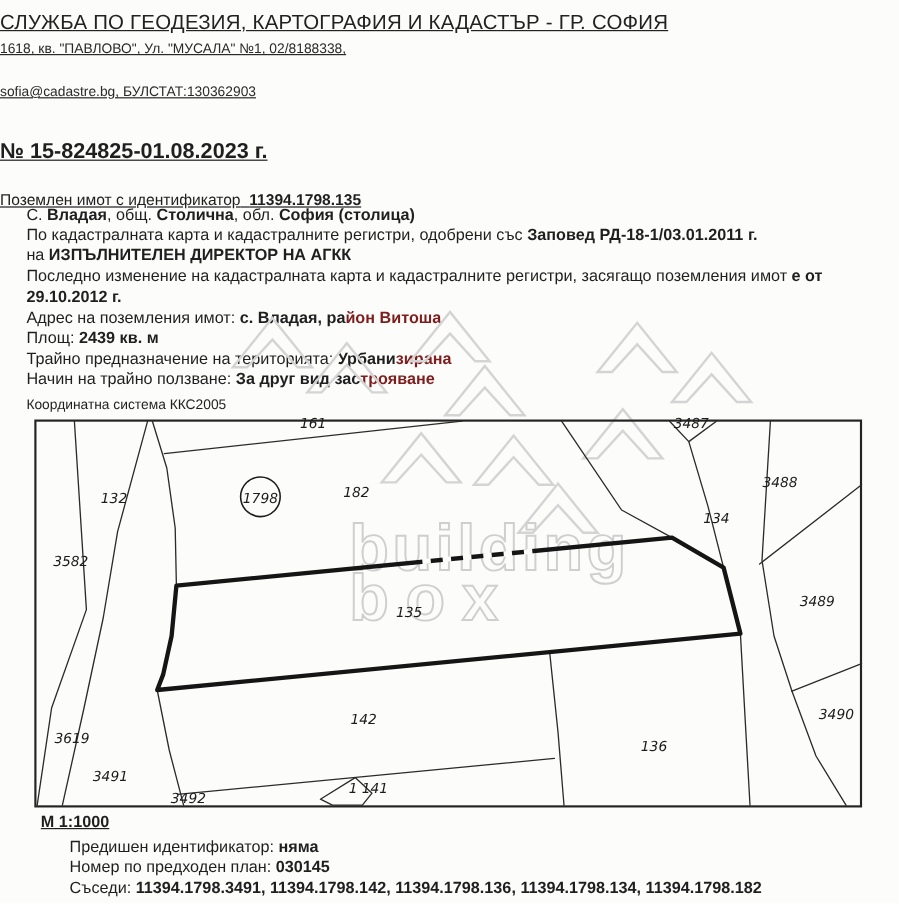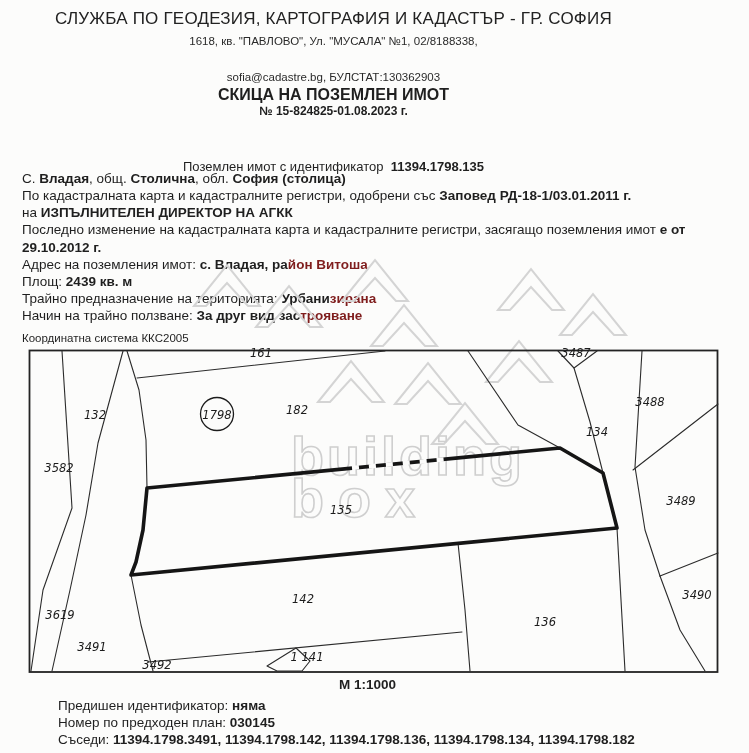--- a/index.html
+++ b/index.html
@@ -2,26 +2,26 @@
 <html><head>
 <meta charset="utf-8">
 <style>
   * { margin:0; padding:0; box-sizing:border-box; }
   html,body { background:#ffffff; }
   .page {
     position:relative; width:749px; height:753px; overflow:hidden;
     background:#fcfcfb; color:#1f1f1f;
     font-family:"Liberation Sans","DejaVu Sans",sans-serif;
   }
-  .center { position:absolute; left:0; width:667px; text-align:center; }
+  .center { position:absolute; left:0; width:667px; text-align:left;text-decoration:underline; }
   .org      { top:9px;  font-size:17px; letter-spacing:.2px; color:#222; }
   .addr     { top:35px; font-size:11.5px; color:#2a2a2a; }
   .contact  { top:49px; font-size:11.5px; color:#2a2a2a;margin-top:22px; }
   .doctitle { top:86px;  font-size:16px; font-weight:700; }
-  .docnum   { top:104px; font-size:12px; font-weight:700; }
+  .docnum   { top:116px; font-size:18px; font-weight:700; }
   .idline   { top:159px; font-size:13px; }
   .idline b { font-weight:700; }
   .bodytext { position:absolute; left:22px; top:170px; width:710px;
               font-size:13.5px; line-height:17.15px; z-index:1; }
   .b  { font-weight:700; }
   .bf { font-weight:700; color:#7f1d1d; }
   .coordlab { position:absolute; left:22px; top:332px; font-size:11.5px; }
   .scale { top:677px; font-size:13.5px; font-weight:700;margin-left:34px; }
   .footer { position:absolute; left:22px; top:697px; width:720px;
             font-size:13.5px; line-height:17.2px;margin-left:36px; }
@@ -32,21 +32,20 @@
   .wmtext { font-weight:700; fill:none; stroke:#cfcfcf; stroke-width:1.6px; }
 </style>
 </head>
 <body>
 
 <div class="page">
 
   <div class="center org">СЛУЖБА ПО ГЕОДЕЗИЯ, КАРТОГРАФИЯ И КАДАСТЪР - ГР. СОФИЯ</div>
   <div class="center addr">1618, кв. "ПАВЛОВО", Ул. "МУСАЛА" №1, 02/8188338,</div>
   <div class="center contact">sofia@cadastre.bg, БУЛСТАТ:130362903</div>
-  <div class="center doctitle">СКИЦА НА ПОЗЕМЛЕН ИМОТ</div>
   <div class="center docnum">№ 15-824825-01.08.2023 г.</div>
 
   <div class="center idline">
     <span>Поземлен имот с идентификатор</span>&nbsp;
     <b>11394.1798.135</b>
   </div>
 
   <div class="bodytext">
     <div><span>С. </span><span class="b">Владая</span><span>, общ. </span><span class="b">Столична</span><span>, обл. </span><span class="b">София (столица)</span></div>
     <div><span>По кадастралната карта и кадастралните регистри, одобрени със </span><span class="b">Заповед РД-18-1/03.01.2011 г.</span></div>

